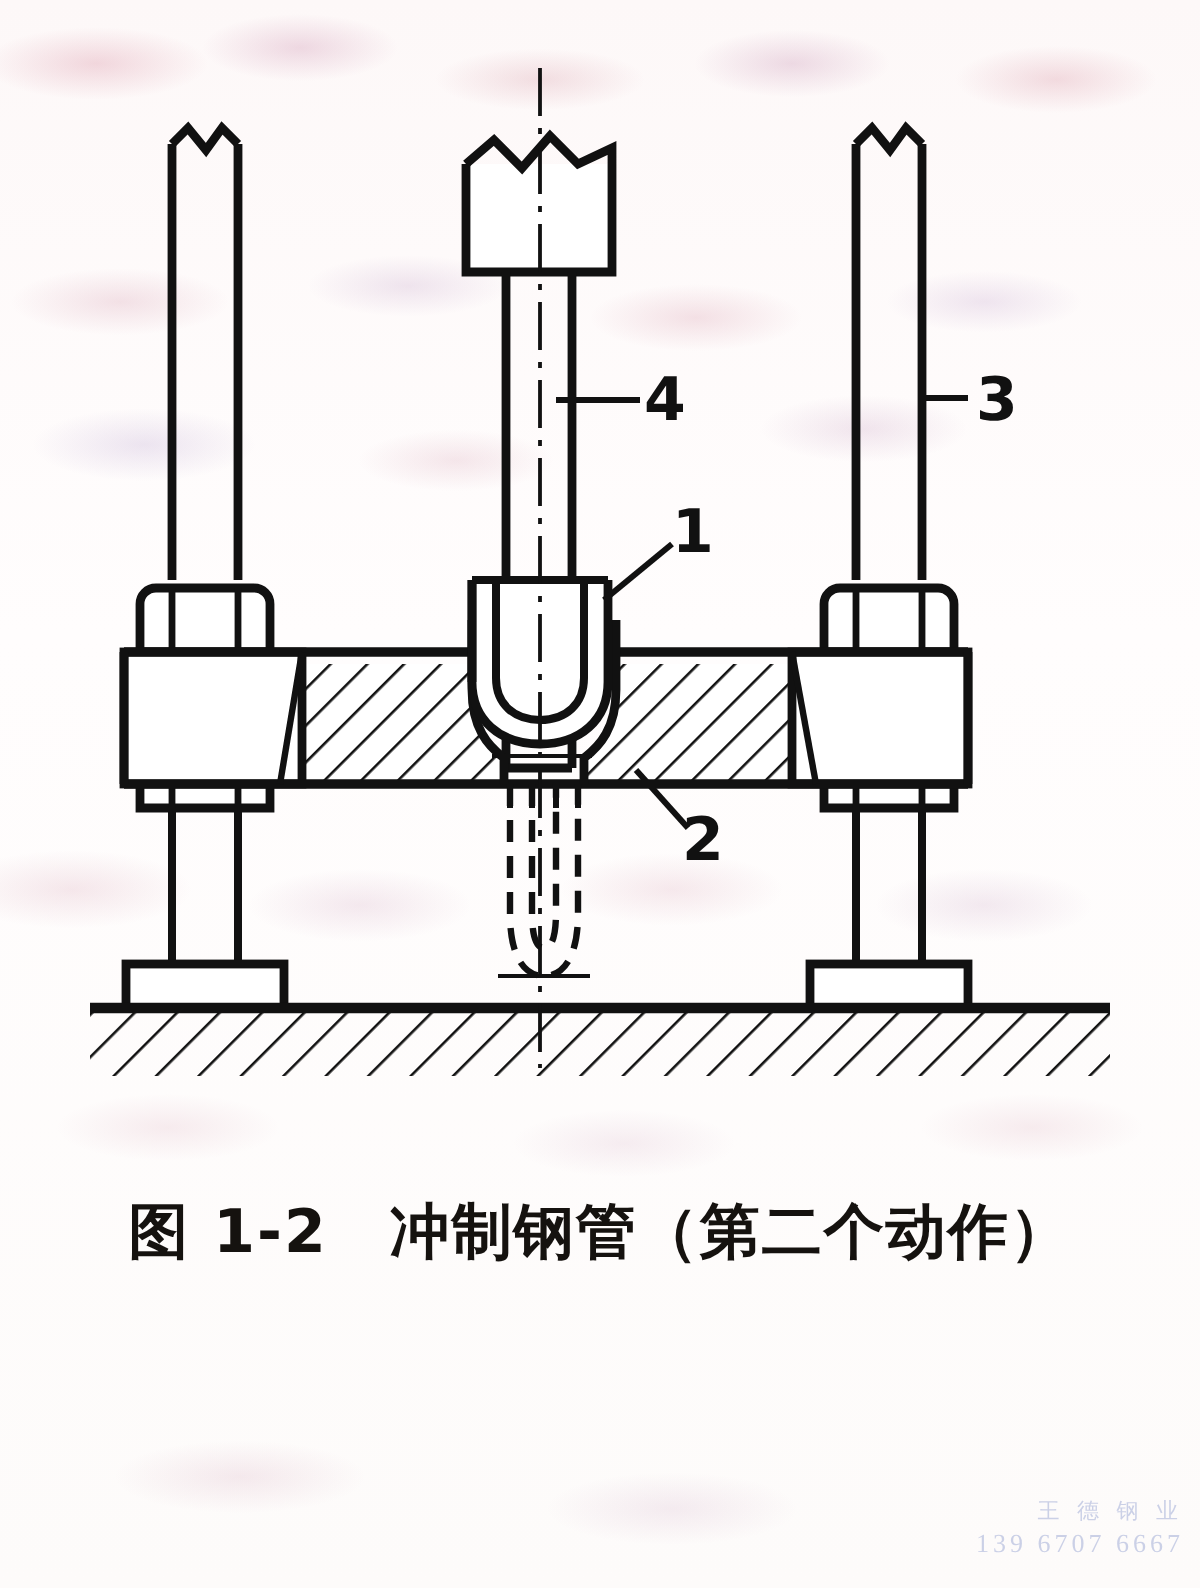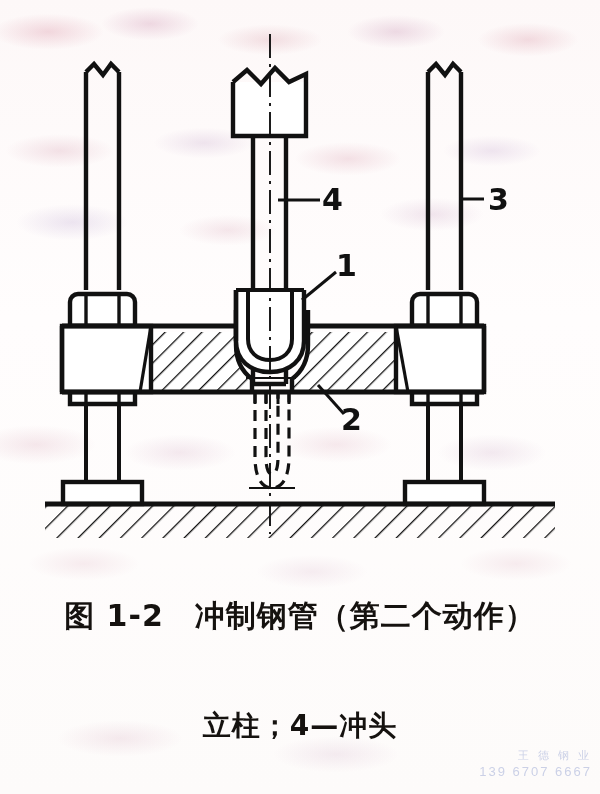--- a/index.html
+++ b/index.html
@@ -57,21 +57,21 @@
     white-space: pre;
   }
   #fig-title { top: 596px; font-size: 30px; }
   #fig-legend-1 { top: 660px; font-size: 28px; }
   #fig-legend-2 { top: 707px; font-size: 28px; }
   .watermark {
     position: absolute;
     right: 8px;
     color: #9aa7d4;
     opacity: 0.5;
-    font-family: Liberation Sans, sans-serif;
+    font-family: Liberation Serif, serif;
     letter-spacing: 3px;
     white-space: pre;
   }
   #wm-name { top: 748px; font-size: 11px; }
   #wm-phone { top: 764px; font-size: 13px; letter-spacing: 2px; }
 </style>
 </head>
 <body>
 
 <div id="page">
@@ -221,18 +221,17 @@
 
     <g font-family="DejaVu Sans, Liberation Sans, sans-serif" font-size="30" font-weight="700" fill="#111111">
       <text x="336" y="276" text-anchor="start">1</text>
       <text x="341" y="430" text-anchor="start">2</text>
       <text x="488" y="210" text-anchor="start">3</text>
       <text x="322" y="210" text-anchor="start">4</text>
     </g>
   </svg>
 
   <div class="caption-block" id="fig-title">图 1-2　冲制钢管（第二个动作）</div>
-  <div class="caption-block" id="fig-legend-2">立柱；4—冲头</div>
 
   <div class="watermark" id="wm-name">王 德 钢 业</div>
   <div class="watermark" id="wm-phone">139 6707 6667</div>
 
 </div>
 
 </body></html>

